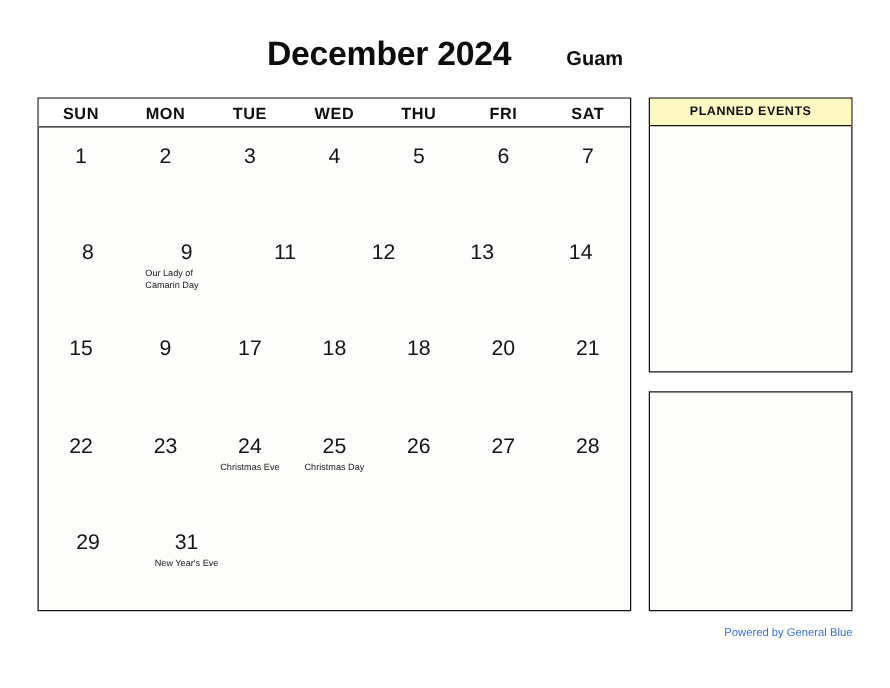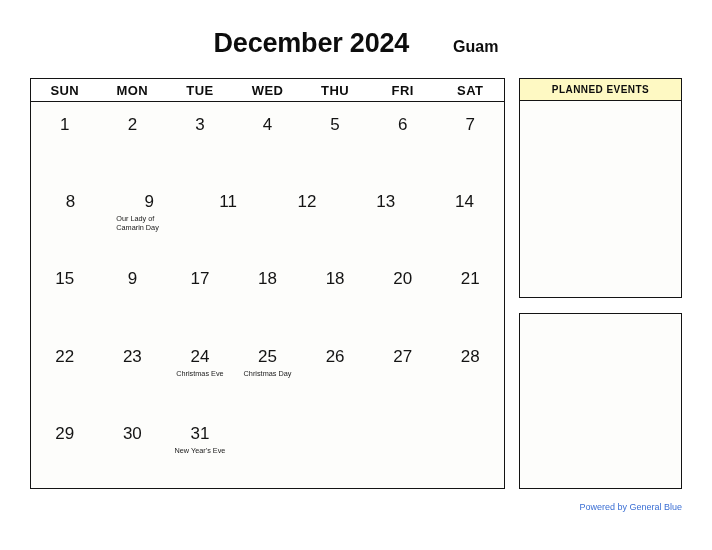--- a/index.html
+++ b/index.html
@@ -273,23 +273,20 @@
         </div>
         <div class="day-cell">
           <div class="day-num">28</div>
         </div>
       </div>
       <div class="week-row">
         <div class="day-cell">
           <div class="day-num">29</div>
         </div>
         <div class="day-cell">
-          <div class="day-num">30</div>
-        </div>
-        <div class="day-cell">
           <div class="day-num">31</div>
           <div class="day-event">New Year's Eve</div>
         </div>
         <div class="day-cell empty">
           <div class="day-num"></div>
         </div>
         <div class="day-cell empty">
           <div class="day-num"></div>
         </div>
         <div class="day-cell empty">

